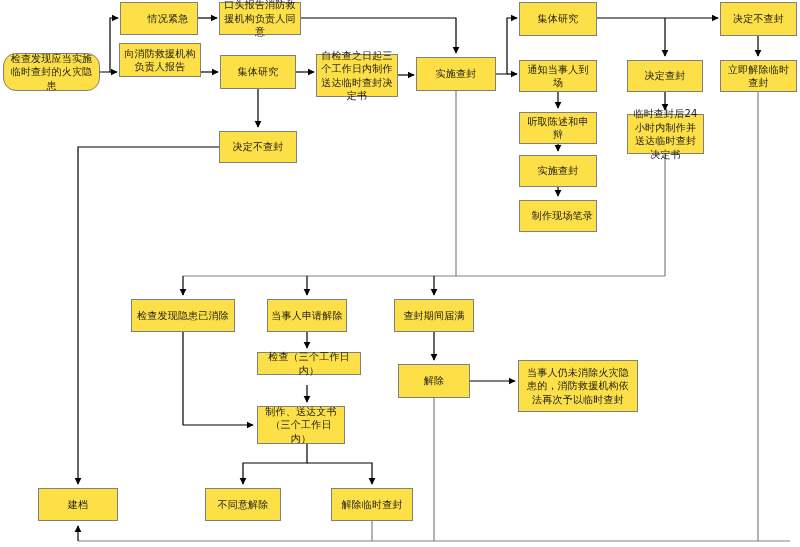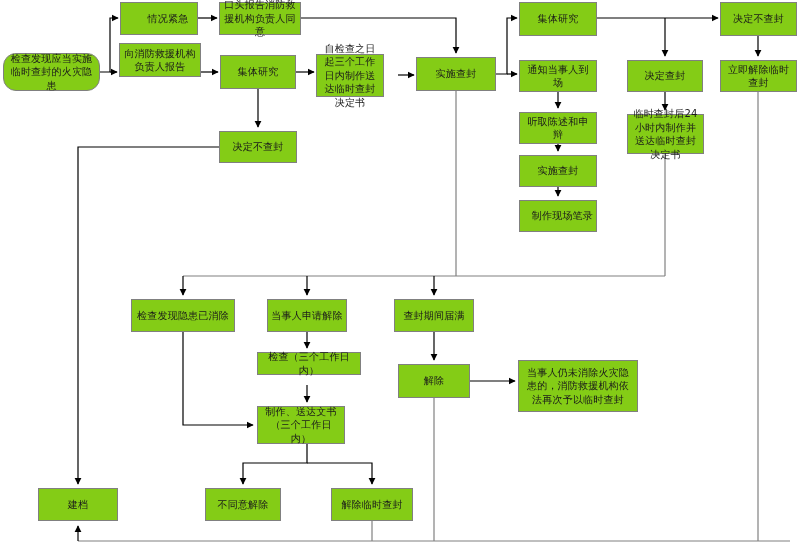--- a/index.html
+++ b/index.html
@@ -21,21 +21,21 @@
     position: absolute;
     left: 0;
     top: 0;
     width: 800px;
     height: 547px;
   }
   .node {
     position: absolute;
     box-sizing: border-box;
     border: 1px solid #808080;
-    background: #84cc16;
+    background: #fde047;
     display: flex;
     align-items: center;
     justify-content: center;
     text-align: center;
     color: #1a1a1a;
     font-size: 10px;
     line-height: 1.35;
     padding: 1px 3px;
     letter-spacing: 0.2px;
   }
@@ -131,21 +131,21 @@
       </div>
       <div class="node" style="left: 219px; top: 2px; width: 82px; height: 33px;">
         <span>口头报告消防救援机构负责人同意</span>
       </div>
       <div class="node" style="left: 119px; top: 43px; width: 82px; height: 34px;">
         <span>向消防救援机构负责人报告</span>
       </div>
       <div class="node" style="left: 220px; top: 55px; width: 76px; height: 34px;">
         <span>集体研究</span>
       </div>
-      <div class="node" style="left: 316px; top: 54px; width: 68px; height: 43px;">
+      <div class="node" style="left: 316px; top: 54px; width: 82px; height: 43px;">
         <span>自检查之日起三个工作日内制作送达临时查封决定书</span>
       </div>
       <div class="node" style="left: 416px; top: 57px; width: 80px; height: 34px;">
         <span>实施查封</span>
       </div>
       <div class="node" style="left: 219px; top: 131px; width: 78px; height: 32px;">
         <span>决定不查封</span>
       </div>
       <div class="node" style="left: 519px; top: 2px; width: 78px; height: 34px;">
         <span>集体研究</span>

